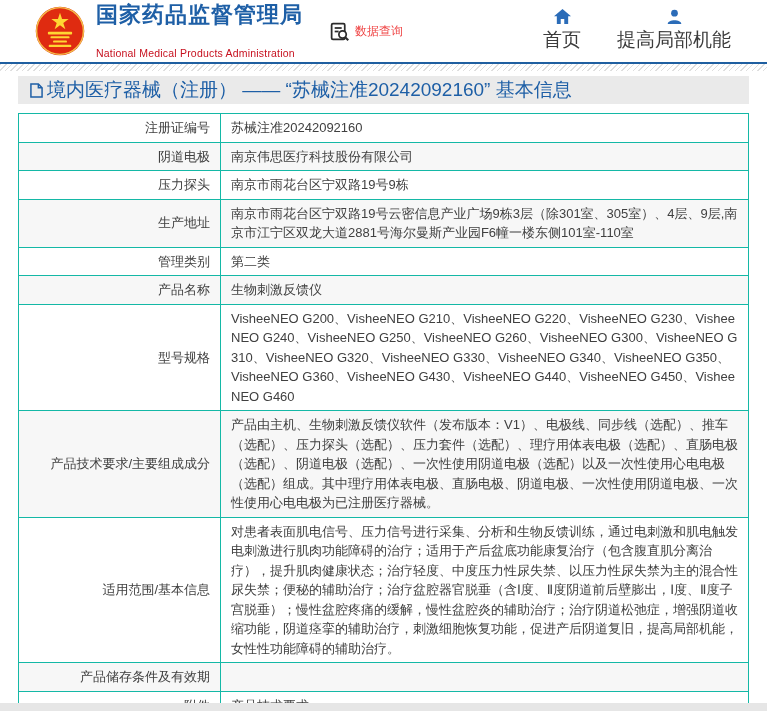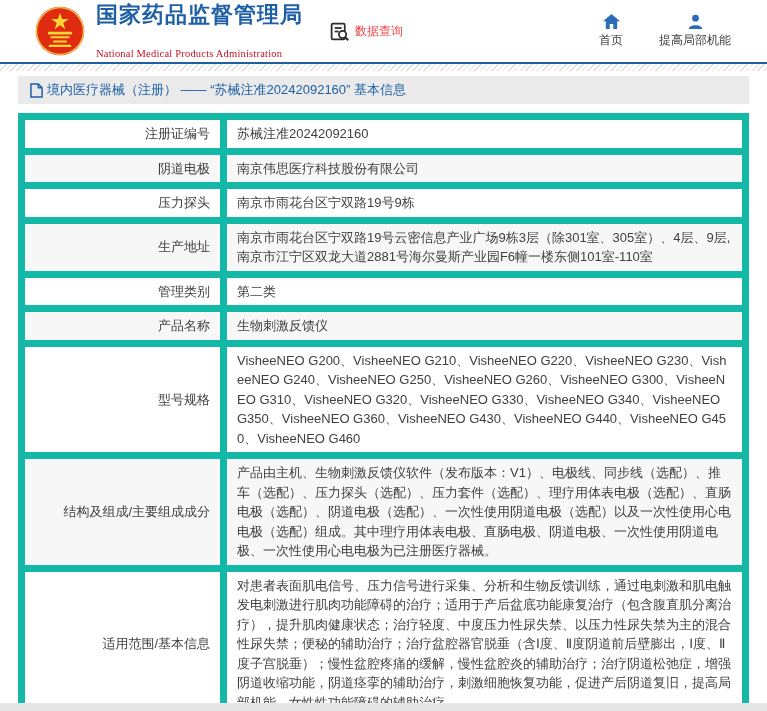--- a/index.html
+++ b/index.html
@@ -7,63 +7,63 @@
   body {
     position:relative;
     background:#ffffff;
     font-family:"Liberation Sans", sans-serif;
     overflow:hidden;
     color:#3f3f3f;
   }
   
   .header {
     display:flex; align-items:center;
-    height:62px; padding:0 30px 0 34px; background:#fff;font-family:Liberation Serif, serif;
+    height:62px; padding:0 30px 0 34px; background:#fff;
   }
   .emblem { width:52px; height:52px; flex:0 0 auto; }
   .title-block { margin-left:10px; }
   .site-title {
     font-size:22px; font-weight:bold; color:#1e5fa6; letter-spacing:1px; line-height:1.1;
   }
   .site-subtitle {
     font-size:10.5px; color:#c7111f; margin-top:20px; letter-spacing:0.2px;
   }
   .data-query {
     display:flex; align-items:center; gap:5px; margin-left:26px; cursor:pointer;
   }
   .data-query-label { font-size:12px; color:#ef4444; }
   .header-spacer { flex:1; }
   .top-nav { display:flex; gap:36px; margin-right:6px; }
   .top-nav-item {
     display:flex; flex-direction:column; align-items:center; gap:3px; cursor:pointer;
   }
-  .top-nav-item .nav-label { font-size:12px; color:#3c3c3c; }
+  .top-nav-item .nav-label { font-size:19px; color:#3c3c3c; }
   
   .blue-line { height:2px; background:#1f5fa0; }
   .hatch-strip {
     height:8px;
     background:repeating-linear-gradient(135deg,#dedede 0 1px,#ffffff 1px 4px);
     border-bottom:1px solid #fff;
   }
   
   .content { margin:4px 18px 0 18px; }
   .breadcrumb-bar {
     background:#eaeaea; height:28px;
     display:flex; align-items:center; padding:0 12px;
-    font-size:13px; color:#1e5fa6;
+    font-size:19px; color:#1e5fa6;
   }
   .breadcrumb-bar .doc-icon { margin-right:4px; display:inline-flex; }
   
   .table-wrap { margin-top:9px; }
   table.info {
     width:100%; border-collapse:collapse; table-layout:fixed;
     font-size:13px; color:#404040;
   }
   table.info td {
-    border:7px solid #14b8a6;
+    border:1px solid #14b8a6;
     padding:4px 10px;
     line-height:1.5;
     vertical-align:middle;
     word-break:break-all;
   }
   td.label-cell {
     width:202px; text-align:right; padding-right:9px;
     color:#404040;
   }
   tr:nth-child(even) { background:#f7f7f7; }
@@ -157,21 +157,21 @@
           </tr>
           <tr>
             <td class="label-cell">产品名称</td>
             <td class="value-cell">生物刺激反馈仪</td>
           </tr>
           <tr>
             <td class="label-cell">型号规格</td>
             <td class="value-cell">VisheeNEO G200、VisheeNEO G210、VisheeNEO G220、VisheeNEO G230、VisheeNEO G240、VisheeNEO G250、VisheeNEO G260、VisheeNEO G300、VisheeNEO G310、VisheeNEO G320、VisheeNEO G330、VisheeNEO G340、VisheeNEO G350、VisheeNEO G360、VisheeNEO G430、VisheeNEO G440、VisheeNEO G450、VisheeNEO G460</td>
           </tr>
           <tr>
-            <td class="label-cell">结构及组成/主要组成成分</td>
+            <td class="label-cell">产品技术要求/主要组成成分</td>
             <td class="value-cell">产品由主机、生物刺激反馈仪软件（发布版本：V1）、电极线、同步线（选配）、推车（选配）、压力探头（选配）、压力套件（选配）、理疗用体表电极（选配）、直肠电极（选配）、阴道电极（选配）、一次性使用阴道电极（选配）以及一次性使用心电电极（选配）组成。其中理疗用体表电极、直肠电极、阴道电极、一次性使用阴道电极、一次性使用心电电极为已注册医疗器械。</td>
           </tr>
           <tr>
             <td class="label-cell">适用范围/基本信息</td>
             <td class="value-cell">对患者表面肌电信号、压力信号进行采集、分析和生物反馈训练，通过电刺激和肌电触发电刺激进行肌肉功能障碍的治疗；适用于产后盆底功能康复治疗（包含腹直肌分离治疗），提升肌肉健康状态；治疗轻度、中度压力性尿失禁、以压力性尿失禁为主的混合性尿失禁；便秘的辅助治疗；治疗盆腔器官脱垂（含Ⅰ度、Ⅱ度阴道前后壁膨出，Ⅰ度、Ⅱ度子宫脱垂）；慢性盆腔疼痛的缓解，慢性盆腔炎的辅助治疗；治疗阴道松弛症，增强阴道收缩功能，阴道痉挛的辅助治疗，刺激细胞恢复功能，促进产后阴道复旧，提高局部机能，女性性功能障碍的辅助治疗。</td>
           </tr>
           <tr>
             <td class="label-cell">产品储存条件及有效期</td>
             <td class="value-cell"></td>
           </tr>

